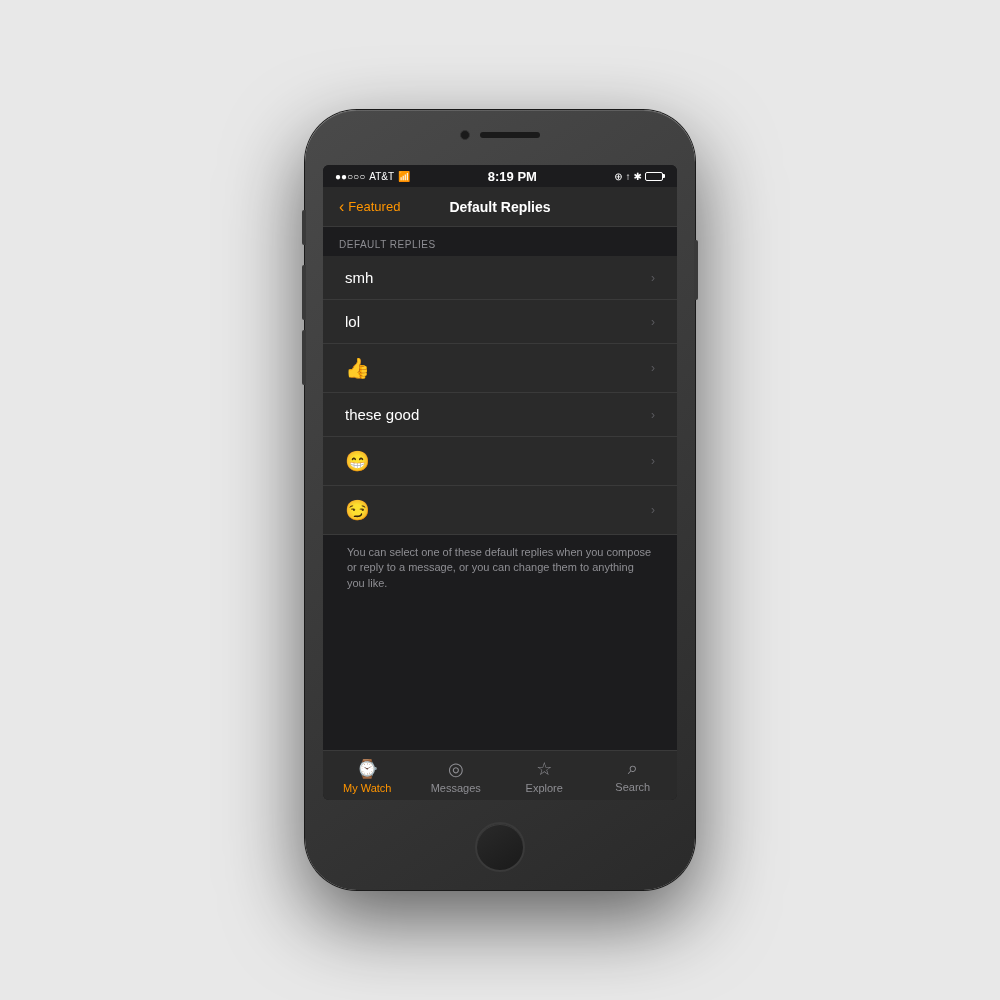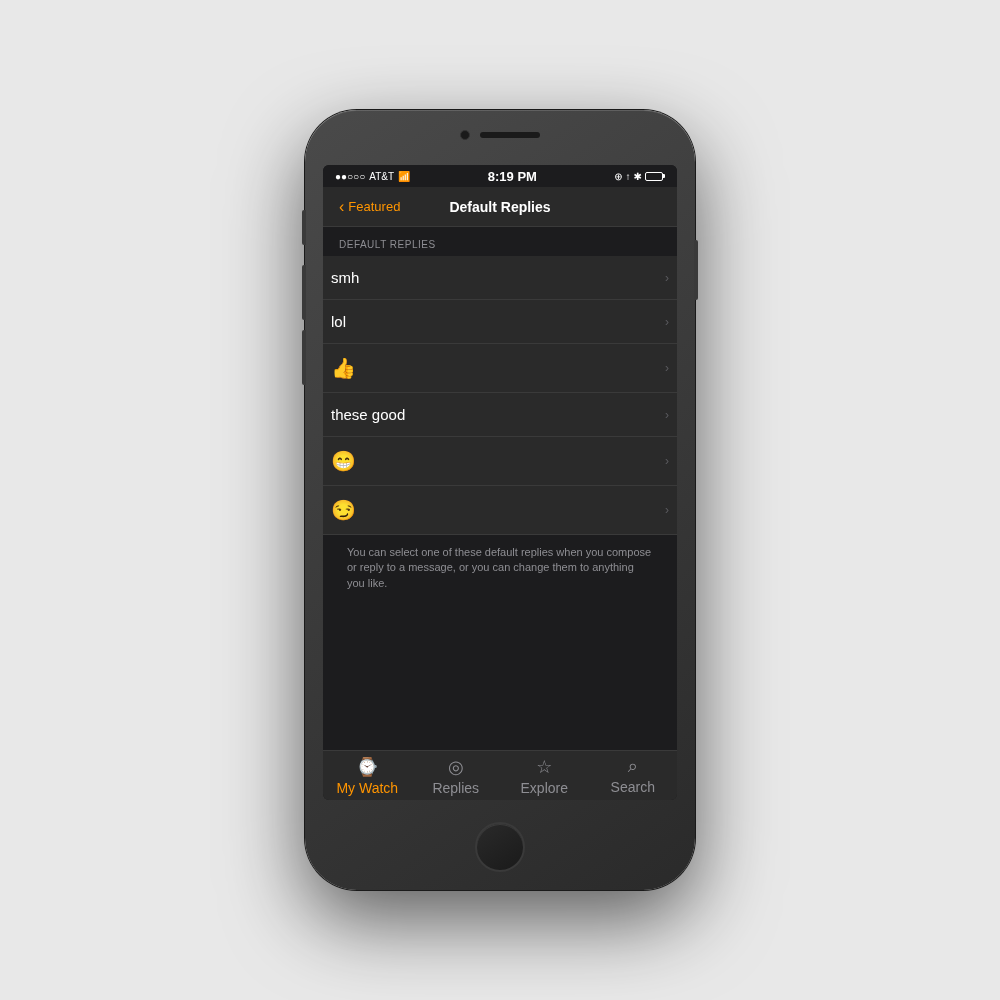--- a/index.html
+++ b/index.html
@@ -218,21 +218,21 @@
       font-size: 10px;
       color: #8e8e93;
       letter-spacing: 0.5px;
       text-transform: uppercase;
     }
 
     .list-item {
       display: flex;
       align-items: center;
       justify-content: space-between;
-      padding: 12px 8px;
+      padding: 12px 22px;
       background: #2a2a2a;
       border-bottom: 1px solid #3a3a3a;
       min-height: 44px;
     }
     .list-item:first-of-type {
       border-top: 1px solid #3a3a3a;
     }
     .item-text {
       font-size: 15px;
       color: #fff;
@@ -267,21 +267,21 @@
       flex-direction: column;
       align-items: center;
       gap: 2px;
       cursor: pointer;
       flex: 1;
     }
     .tab-icon {
       font-size: 18px;
     }
     .tab-label {
-      font-size: 14px;
+      font-size: 11px;
     }
     .tab-active .tab-icon,
     .tab-active .tab-label {
       color: #FF9500;
     }
     .tab-inactive .tab-icon,
     .tab-inactive .tab-label {
       color: #8e8e93;
     }
   </style>
@@ -361,21 +361,21 @@
         <div class="footer-note">You can select one of these default replies when you compose or reply to a message, or you can change them to anything you like.</div>
       </div>
 
       <div class="tab-bar">
         <div class="tab-item tab-active">
           <span class="tab-icon">⌚</span>
           <span class="tab-label">My Watch</span>
         </div>
         <div class="tab-item tab-inactive">
           <span class="tab-icon">◎</span>
-          <span class="tab-label">Replies</span>
+          <span class="tab-label">Messages</span>
         </div>
         <div class="tab-item tab-inactive">
           <span class="tab-icon">☆</span>
           <span class="tab-label">Explore</span>
         </div>
         <div class="tab-item tab-inactive">
           <span class="tab-icon">⌕</span>
           <span class="tab-label">Search</span>
         </div>
       </div>

